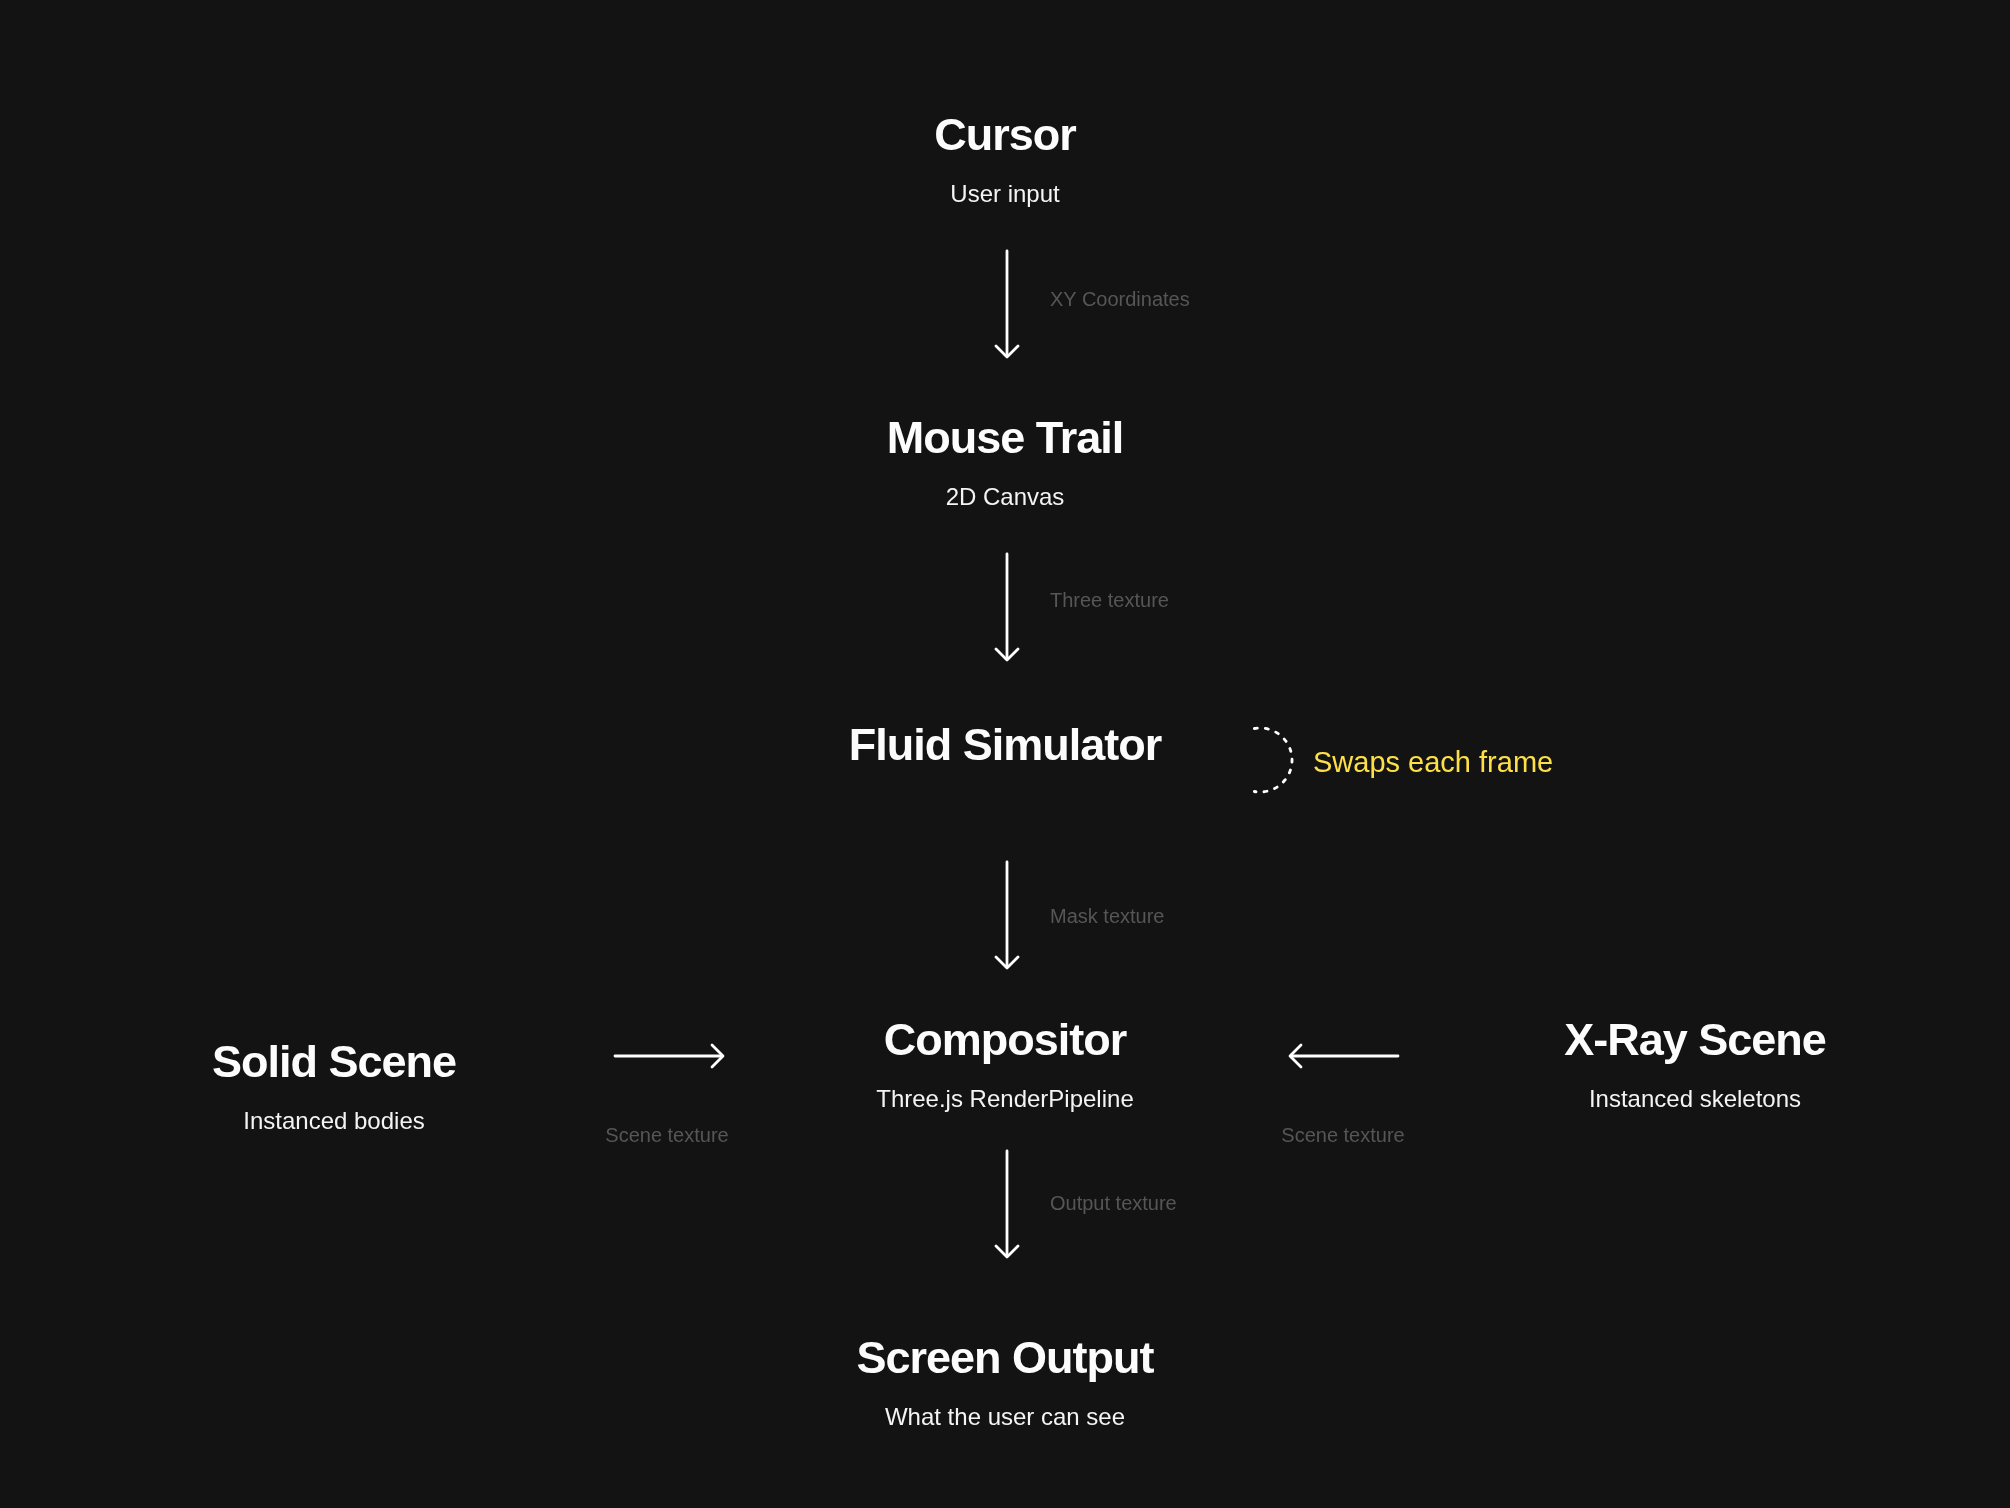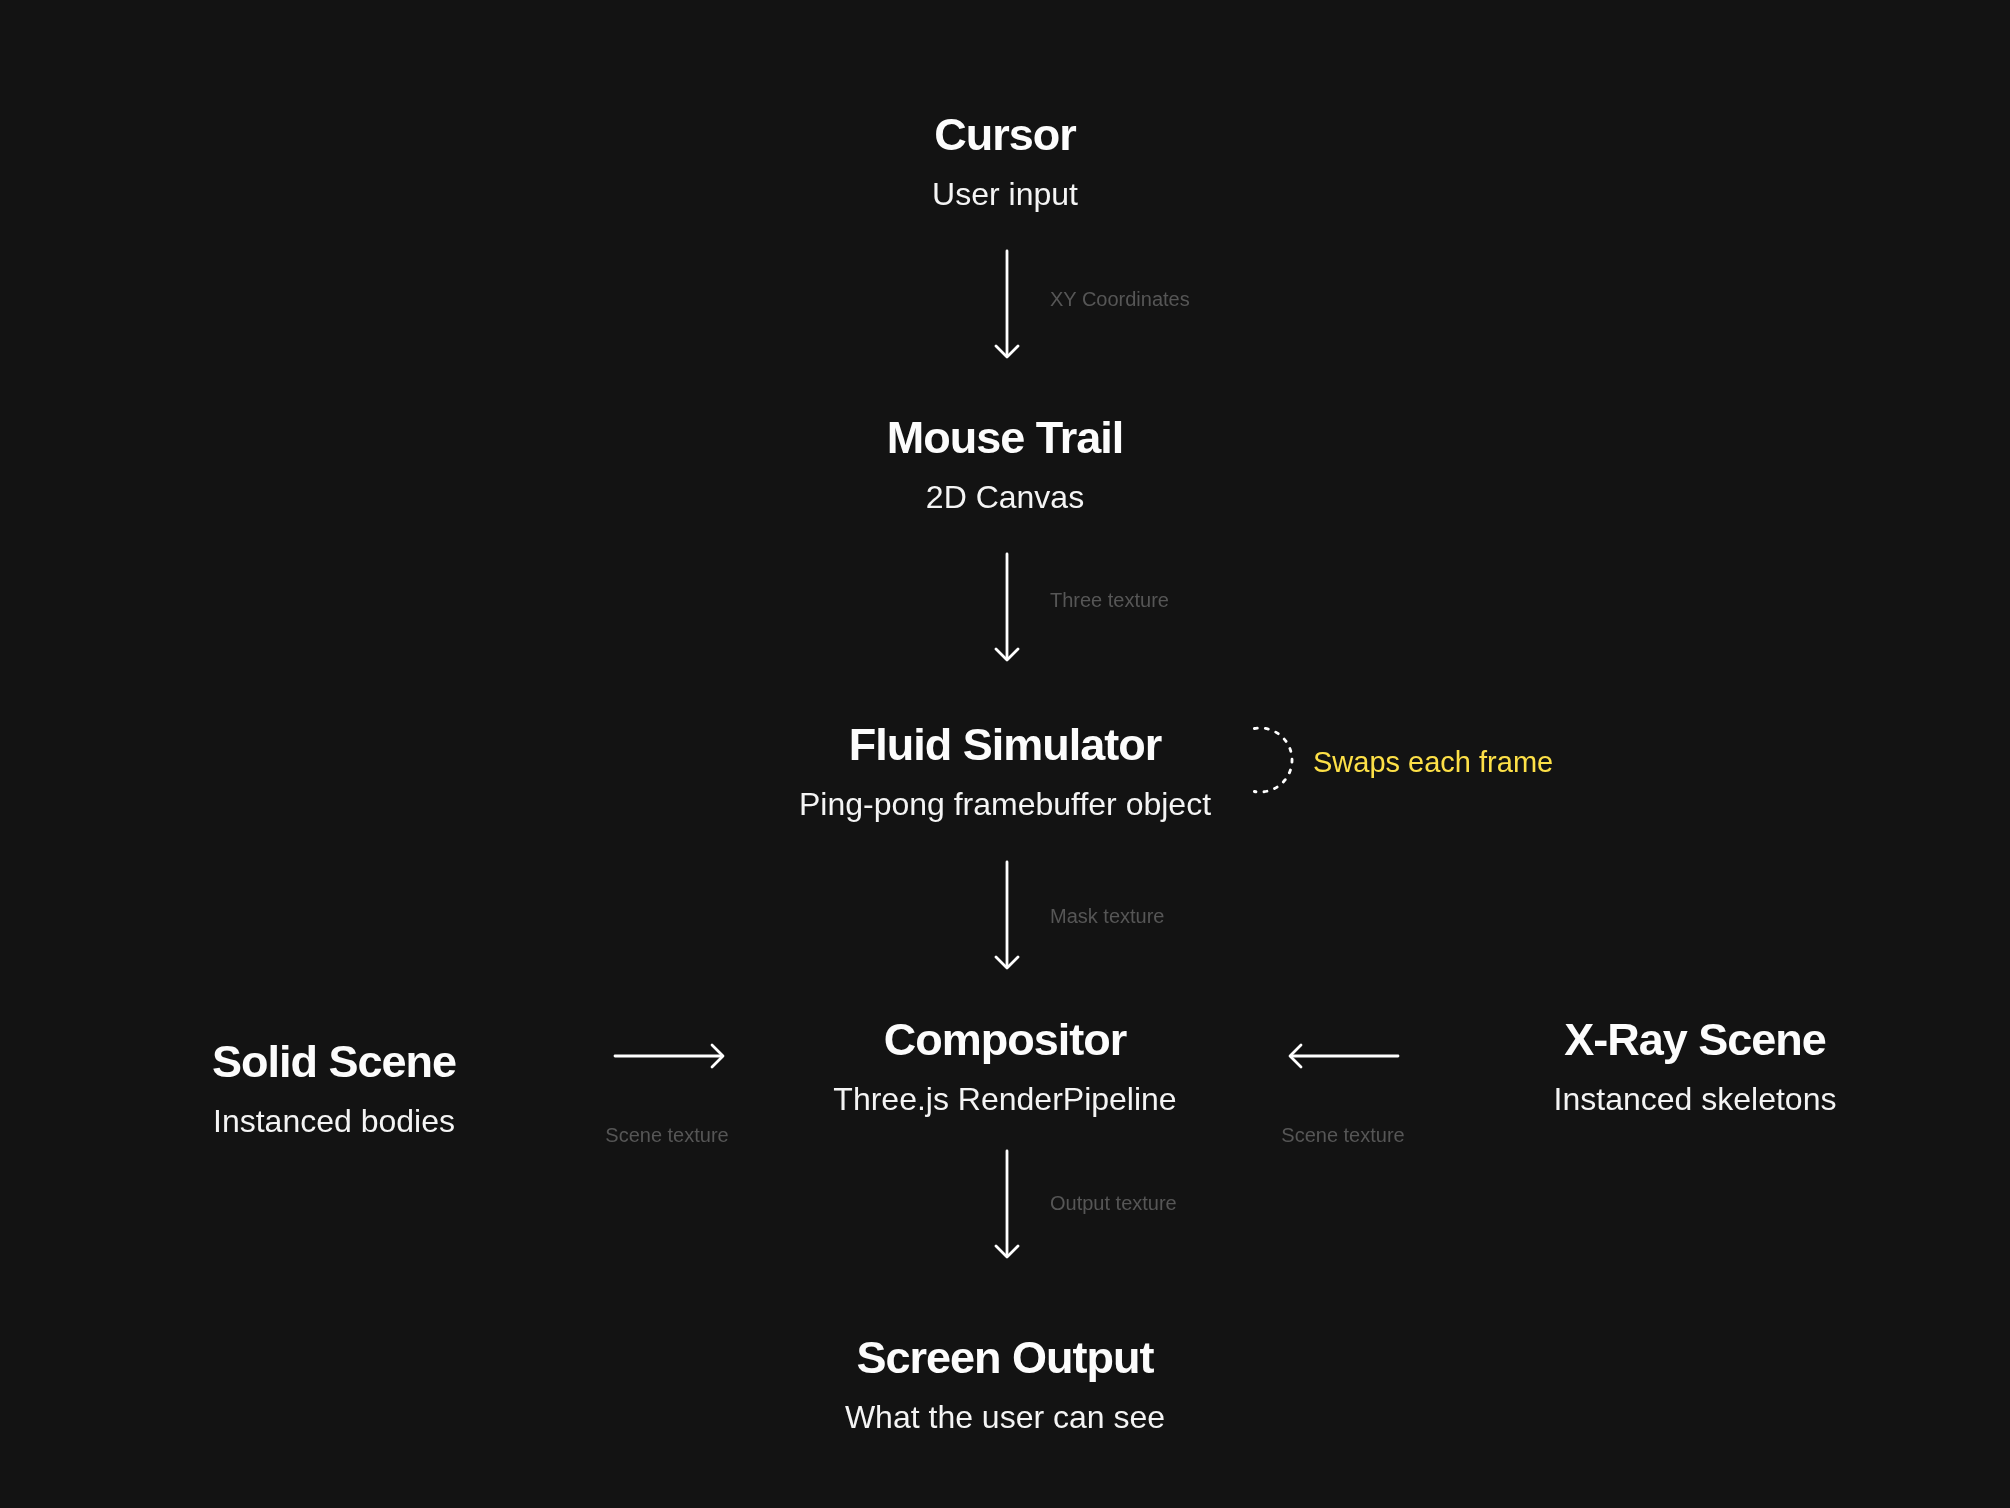--- a/index.html
+++ b/index.html
@@ -30,21 +30,21 @@
   }
   .node .title {
     font-size: 45px;
     font-weight: 700;
     line-height: 62px;
     letter-spacing: -1px;
     color: #fcfcfc;
   }
   .node .subtitle {
     margin-top: 13px;
-    font-size: 32px;
+    font-size: 24px;
     font-weight: 400;
     line-height: 30px;
     color: #f4f4f4;
   }
   .edge-label {
     position: absolute;
     font-size: 20px;
     line-height: 30px;
     color: #565656;
     white-space: nowrap;
@@ -106,21 +106,20 @@
     <div class="subtitle">User input</div>
   </div>
 
   <div class="node" style="left:1005px; top:407px">
     <div class="title">Mouse Trail</div>
     <div class="subtitle">2D Canvas</div>
   </div>
 
   <div class="node" style="left:1005px; top:714px">
     <div class="title">Fluid Simulator</div>
-    <div class="subtitle">Ping-pong framebuffer object</div>
   </div>
 
   <div class="node" style="left:334px; top:1031px">
     <div class="title">Solid Scene</div>
     <div class="subtitle">Instanced bodies</div>
   </div>
 
   <div class="node" style="left:1005px; top:1009px">
     <div class="title">Compositor</div>
     <div class="subtitle">Three.js RenderPipeline</div>

